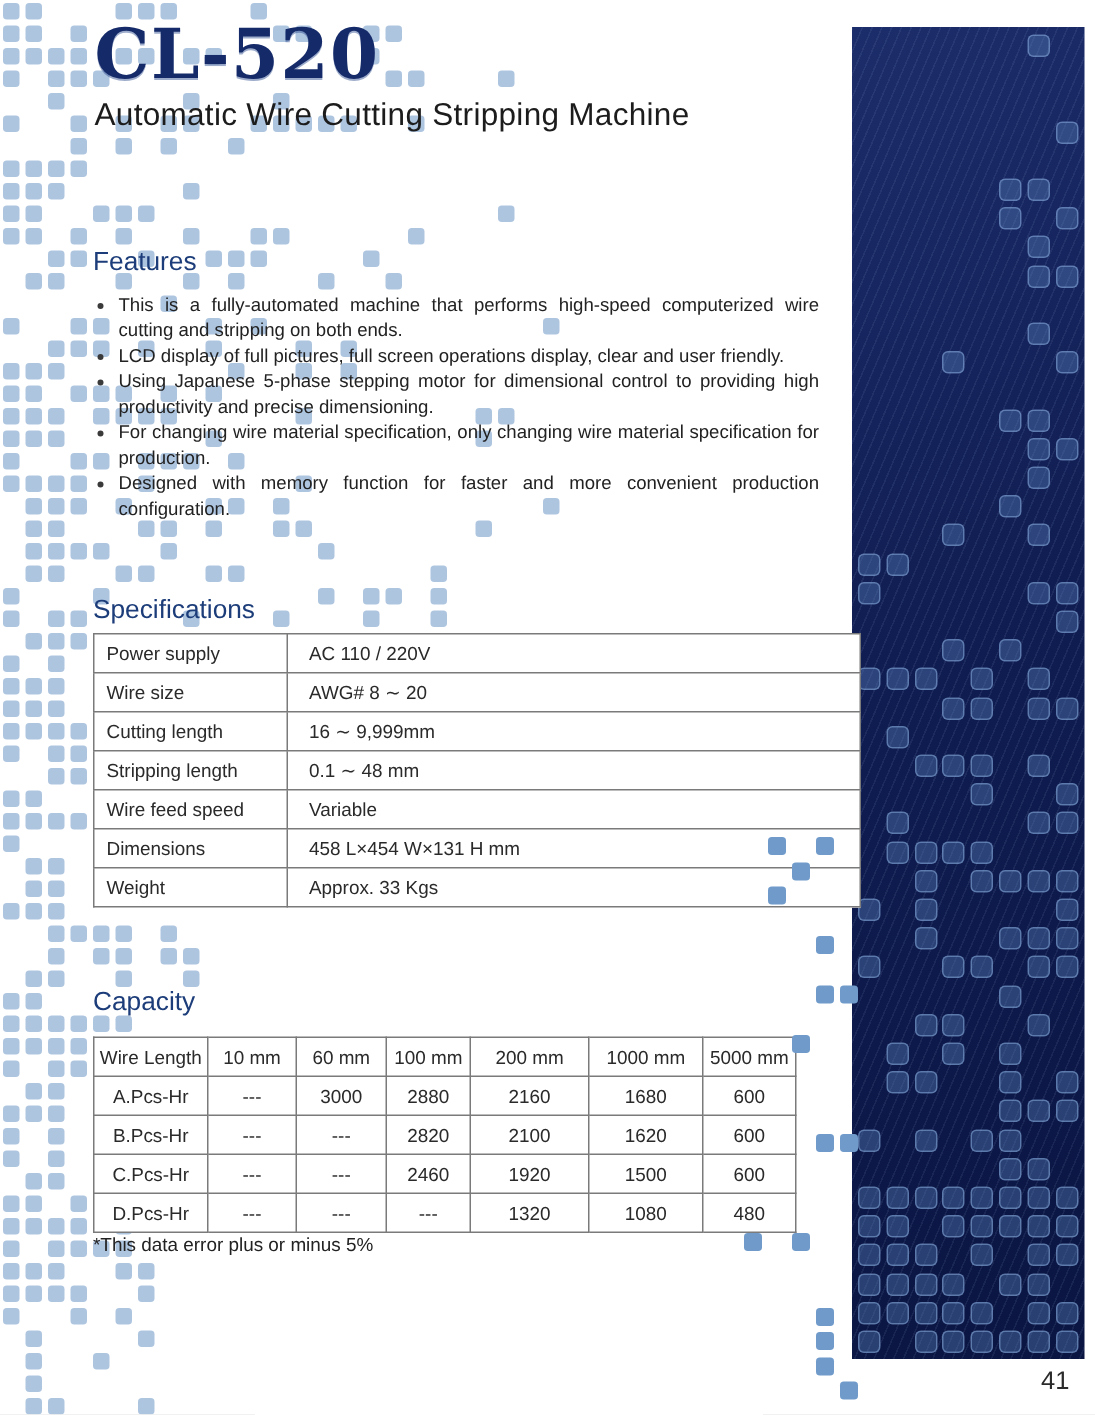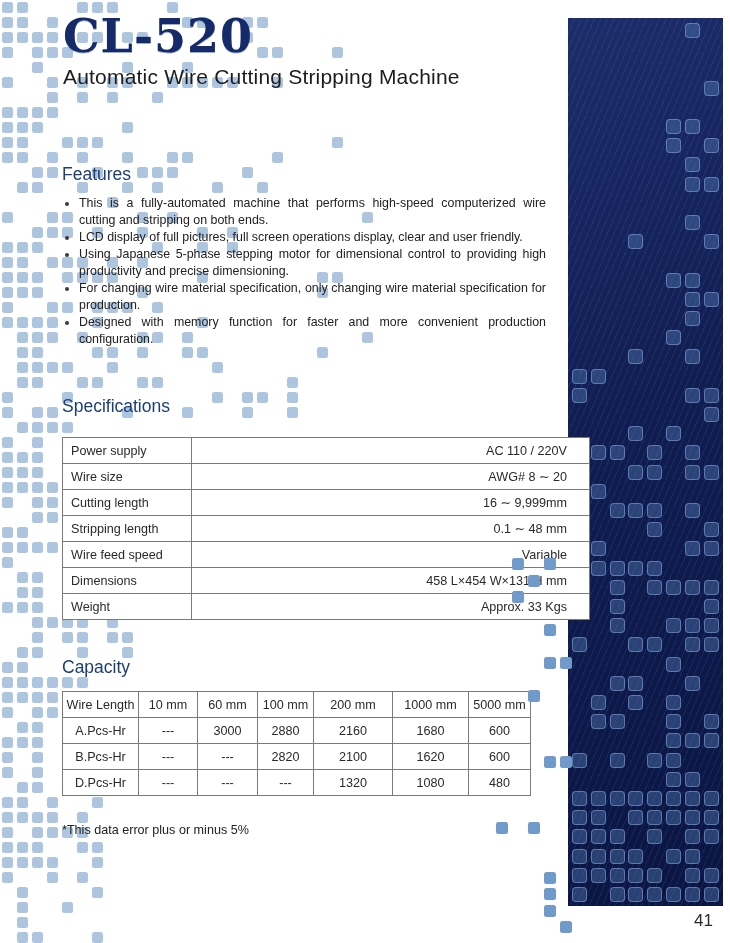--- a/index.html
+++ b/index.html
@@ -34,26 +34,26 @@
   .features li{
     position:relative;padding-left:17px;font-size:12.4px;line-height:17px;
     color:#222;text-align:justify;
   }
   .features li::before{
     content:'';position:absolute;left:3px;top:6.5px;width:4px;height:4px;
     border-radius:50%;background:#3a3a3a;
   }
   
   .specs{left:62px;top:396px;}
-  .specs table{border-collapse:collapse;margin-top:20px;background:#fff;}
+  .specs table{border-collapse:collapse;margin-top:5px;background:#fff;}
   .specs td{
     border:1px solid #7a7a7a;height:25px;font-size:12.6px;color:#2a2a2a;background:#fff;
   }
   .specs td.lbl{width:116px;padding:0 4px 0 8px;}
-  .specs td.val{width:361px;padding:0 22px 0 14px;text-align:right;}
+  .specs td.val{width:361px;padding:0 6px 0 14px;}
   .capacity{left:62px;top:657px;}
   .capacity table{border-collapse:collapse;margin-top:13px;background:#fff;}
   .capacity th,.capacity td{
     border:1px solid #7a7a7a;height:25px;font-size:12.6px;color:#2a2a2a;
     font-weight:normal;text-align:center;background:#fff;padding:0 2px;
   }
   .footnote{left:62px;top:823px;font-size:12.6px;color:#222;}
   .page-number{left:694px;top:911px;font-size:17px;color:#2b2b2b;}
 </style>
 </head>
@@ -630,20 +630,29 @@
           <tr>
             <td>B.Pcs-Hr</td>
             <td>---</td>
             <td>---</td>
             <td>2820</td>
             <td>2100</td>
             <td>1620</td>
             <td>600</td>
           </tr>
           <tr>
+            <td>C.Pcs-Hr</td>
+            <td>---</td>
+            <td>---</td>
+            <td>2460</td>
+            <td>1920</td>
+            <td>1500</td>
+            <td>600</td>
+          </tr>
+          <tr>
             <td>D.Pcs-Hr</td>
             <td>---</td>
             <td>---</td>
             <td>---</td>
             <td>1320</td>
             <td>1080</td>
             <td>480</td>
           </tr>
         </tbody>
     </table>

